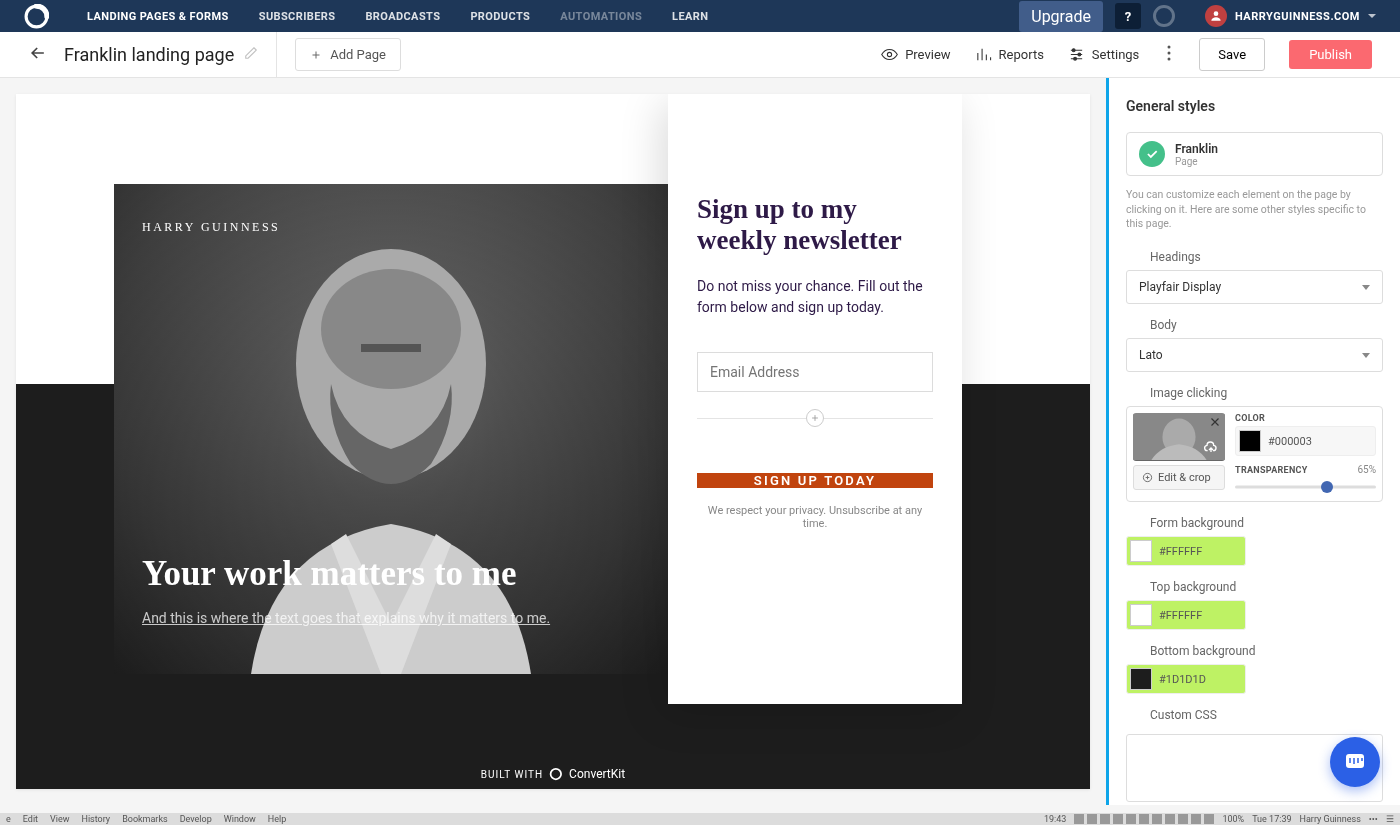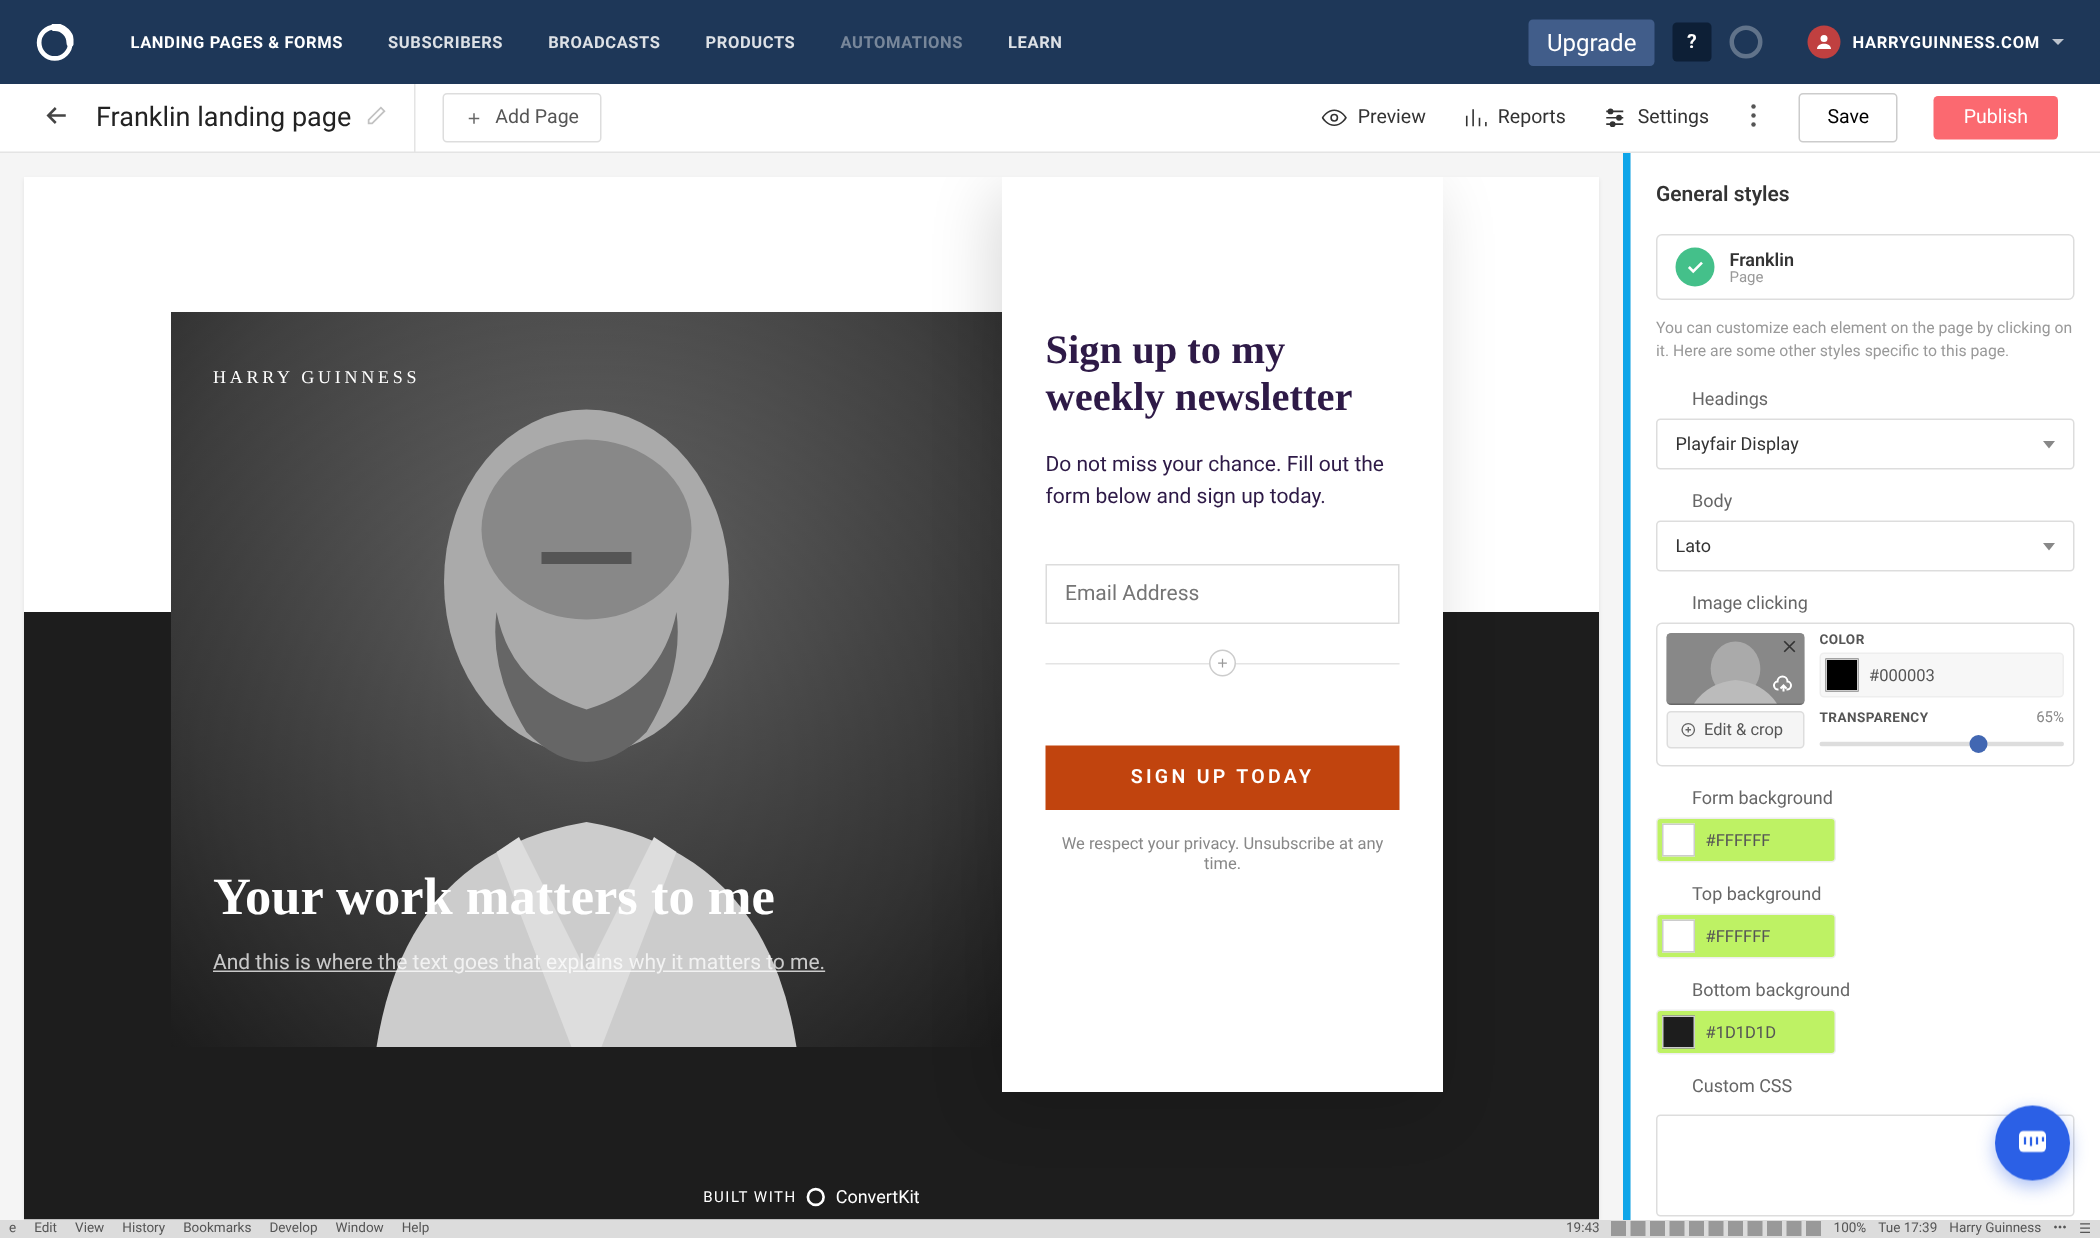--- a/index.html
+++ b/index.html
@@ -1,17 +1,17 @@
 <!DOCTYPE html>
 <html><head>
 <meta charset="utf-8">
 <style>
 *{margin:0;padding:0;box-sizing:border-box;font-family:-apple-system,BlinkMacSystemFont,"Segoe UI",Roboto,sans-serif;}
 body{background:#f5f5f5;width:1400px;height:825px;overflow:hidden;}
-.topbar{height:56px;background:#1e3758;display:flex;align-items:center;padding:0 24px;color:#fff;}
+.topbar{height:32px;background:#1e3758;display:flex;align-items:center;padding:0 24px;color:#fff;}
 .logo{width:25px;height:25px;margin-right:38px;}
 .logo svg{width:100%;height:100%;}
 .nav{display:flex;gap:30px;flex:1;}
 .nav-item{font-size:11px;font-weight:700;letter-spacing:0.4px;color:rgba(255,255,255,0.85);cursor:pointer;text-transform:uppercase;}
 .nav-item.active{color:#fff;position:relative;}
 .nav-item.disabled{color:rgba(255,255,255,0.4);}
 .topbar-right{display:flex;align-items:center;gap:12px;}
 .upgrade{background:#415d8a;color:#fff;padding:6px 12px;border-radius:3px;font-size:16px;border:none;cursor:pointer;}
 .help-btn{width:26px;height:26px;background:#0d1f36;color:#fff;border:none;border-radius:3px;font-size:13px;font-weight:700;cursor:pointer;}
 .status-circle{width:22px;height:22px;border:3px solid rgba(255,255,255,0.3);border-radius:50%;}
@@ -44,25 +44,25 @@
 .hero-heading{position:absolute;left:28px;bottom:80px;color:#fff;font-size:35px;font-family:Georgia,"Times New Roman",serif;font-weight:700;}
 .hero-sub{position:absolute;left:28px;bottom:48px;color:rgba(255,255,255,0.75);font-size:14px;text-decoration:underline;}
 .form-card{position:absolute;left:652px;top:0;width:294px;background:#fff;box-shadow:-6px 10px 40px rgba(0,0,0,0.15);padding:100px 29px 30px;height:610px;}
 .form-headline{font-family:Georgia,"Times New Roman",serif;font-size:27px;font-weight:700;color:#2e1a47;line-height:1.15;margin-bottom:20px;}
 .form-desc{font-size:14px;color:#2e1a47;line-height:1.5;margin-bottom:34px;}
 .email-input{width:100%;border:1px solid #dcdcdc;padding:11px 12px;font-size:14px;color:#8a8a8a;background:#fff;margin-bottom:15px;}
 .add-field-row{position:relative;height:22px;margin-bottom:18px;}
 .add-field-line{position:absolute;top:50%;left:0;right:0;height:1px;background:#e4e4e4;}
 .add-field-btn{position:absolute;left:50%;top:50%;transform:translate(-50%,-50%);width:18px;height:18px;border:1px solid #ccc;border-radius:50%;background:#fff;display:flex;align-items:center;justify-content:center;cursor:pointer;}
 .add-field-btn svg{width:10px;height:10px;stroke:#999;stroke-width:2;}
-.signup-btn{width:100%;background:#c1440e;color:#fff;border:none;padding:14px;font-size:13px;font-weight:600;letter-spacing:2.2px;cursor:pointer;margin-bottom:16px;margin-top:26px;}
+.signup-btn{width:100%;background:#c1440e;color:#fff;border:none;font-size:13px;font-weight:600;letter-spacing:2.2px;cursor:pointer;margin-bottom:16px;margin-top:26px;}
 .privacy{text-align:center;font-size:11px;color:#888;}
 .built-with{position:absolute;bottom:8px;left:50%;transform:translateX(-50%);display:flex;align-items:center;gap:6px;color:#fff;font-size:10px;letter-spacing:1px;}
 .built-with .ck{font-size:12px;letter-spacing:0;}
-.sidebar{width:318px;background:#fff;border-left:5px solid #0ea5e9;padding:20px 17px;overflow-y:auto;}
+.sidebar{width:294px;background:#fff;border-left:3px solid #0ea5e9;padding:20px 17px;overflow-y:auto;}
 .sidebar-title{font-size:14px;font-weight:600;color:#333;margin-bottom:18px;}
 .template-card{border:1px solid #ddd;border-radius:4px;padding:8px 12px;display:flex;align-items:center;gap:10px;margin-bottom:12px;}
 .check-circle{width:26px;height:26px;background:#44c08a;border-radius:50%;display:flex;align-items:center;justify-content:center;}
 .check-circle svg{width:14px;height:14px;stroke:#fff;stroke-width:3;fill:none;}
 .template-info .name{font-size:12px;font-weight:600;color:#333;}
 .template-info .type{font-size:10px;color:#999;}
 .help-text{font-size:10.5px;color:#999;line-height:1.4;margin-bottom:18px;}
 .field-label{font-size:12px;color:#666;margin-bottom:6px;margin-top:14px;margin-left:24px;}
 .select{border:1px solid #ddd;border-radius:3px;padding:9px 12px;display:flex;justify-content:space-between;align-items:center;font-size:12px;color:#333;cursor:pointer;}
 .caret-down{width:0;height:0;border-left:4px solid transparent;border-right:4px solid transparent;border-top:5px solid #888;}

